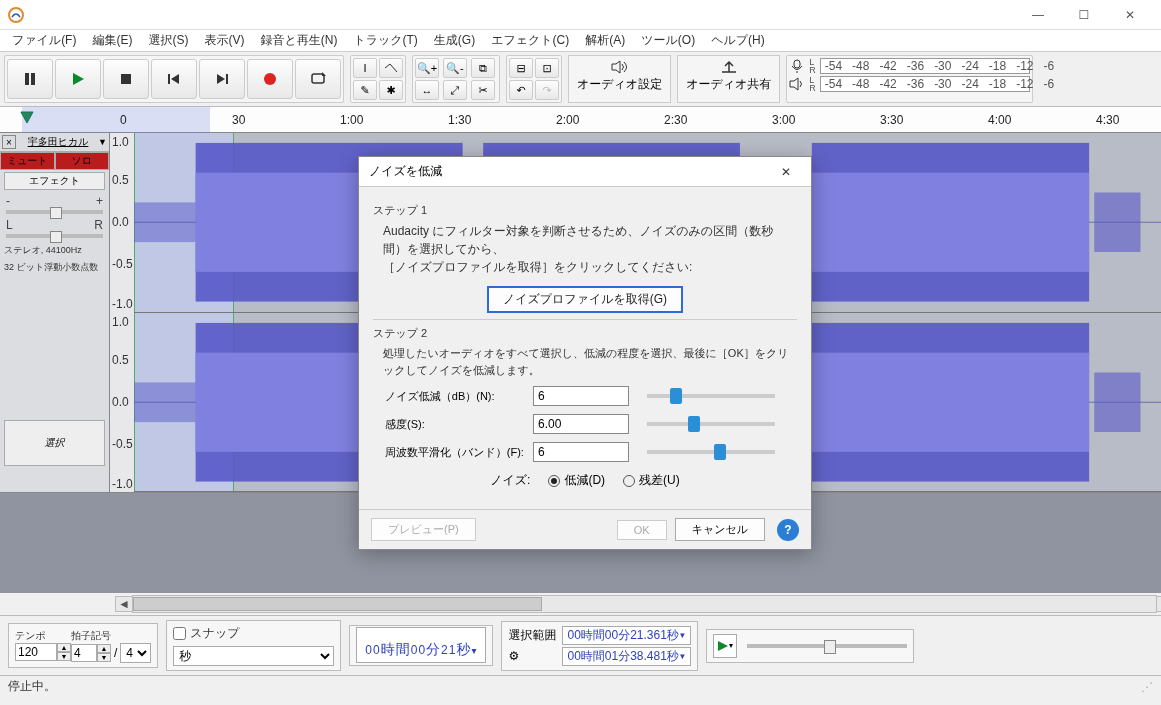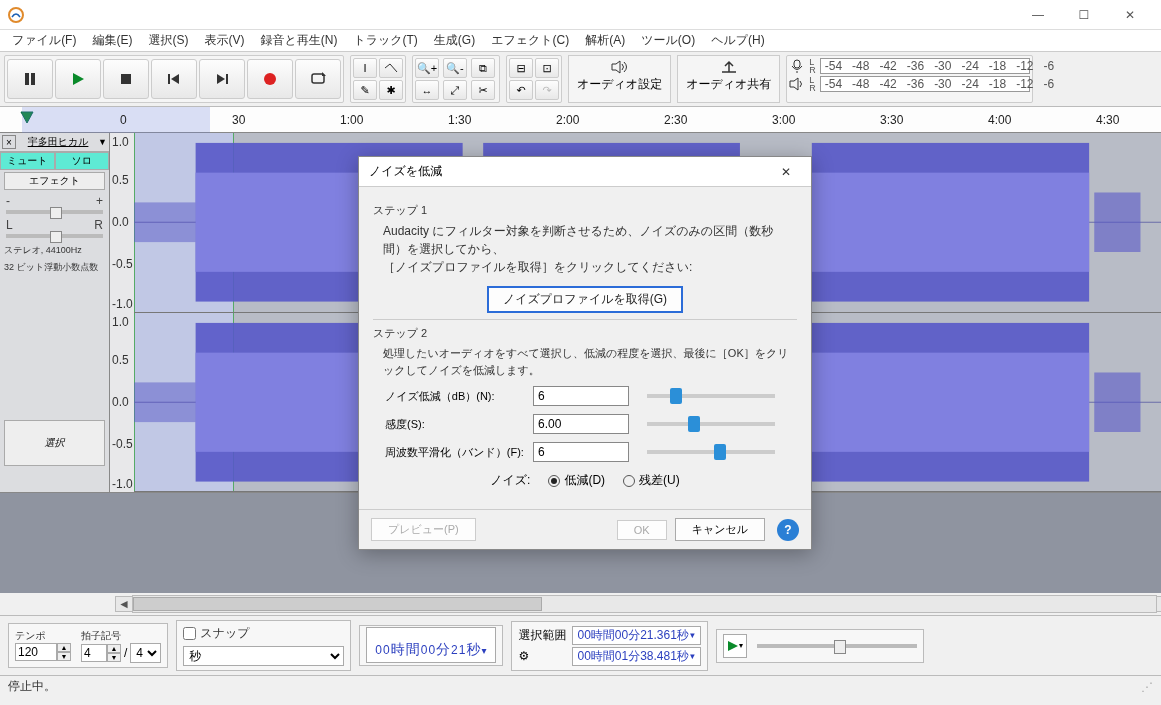--- a/index.html
+++ b/index.html
@@ -35,21 +35,21 @@
 .ruler .sel { position:absolute; top:0; height:26px; background:rgba(110,130,220,.25);}
 
 
 .tracks { display:flex; height:360px; background:#c0c4cc; border-bottom:1px solid #888;}
 .track-panel { width:110px; background:#dcdde0; border-right:1px solid #888; }
 .tp-header { display:flex; align-items:center; padding:2px; border-bottom:1px solid #aaa;}
 .tp-header .x { width:14px; height:14px; border:1px solid #888; display:flex; align-items:center;justify-content:center; font-size:10px; margin-right:2px;}
 .tp-header .name { flex:1; font-size:10px; text-align:center;text-decoration:underline;}
 .tp-header .dd { font-size:9px;}
 .tp-btns { display:flex; }
-.tp-btns div { flex:1; border:1px solid #aaa; background:#5eead4; text-align:center; font-size:10px; padding:1px 0;}
+.tp-btns div { flex:1; border:1px solid #aaa; background:#b91c1c; text-align:center; font-size:10px; padding:1px 0;}
 .tp-effect { border:1px solid #aaa; background:#eee; text-align:center; font-size:10px; margin:2px 4px; padding:1px;}
 .tp-slider { margin:4px 6px; }
 .tp-slider .lbl { display:flex; justify-content:space-between; font-size:9px; color:#444;}
 .tp-slider .bar { height:4px; background:#bbb; position:relative; margin:2px 0;}
 .tp-slider .bar::after{content:"";position:absolute;left:45%;top:-3px;width:10px;height:10px;background:#eee;border:1px solid #888;}
 .tp-info { font-size:9px; color:#333; padding: 2px 4px; }
 .tp-select { border:1px solid #aaa; background:#eee; text-align:center; font-size:10px; margin:4px 4px 2px; padding:15px;font-style:italic;}
 
 .wave-col { flex:1; position:relative; background:#bcc0c8;}
 .db-scale { position:absolute; left:0; top:0; width:24px; height:100%; background:#e8e8ea; font-size:9px; color:#333; }
@@ -370,21 +370,21 @@
 <div style="position:relative;">
 <div class="hscroll">
   <div class="arrow l">◄</div>
   <div class="thumb"></div>
   <div class="arrow r">►</div>
 </div>
 </div>
 
 <div class="bottom">
   <div class="panel">
-    <div style="display:flex;gap:10px;">
+    <div style="display:flex;">
       <div>
         <label>テンポ</label><br>
         <div class="spin">
             <input value="120" style="">
             <div class="ud">
               <div>▲</div>
               <div>▼</div>
             </div>
           </div>
       </div>

